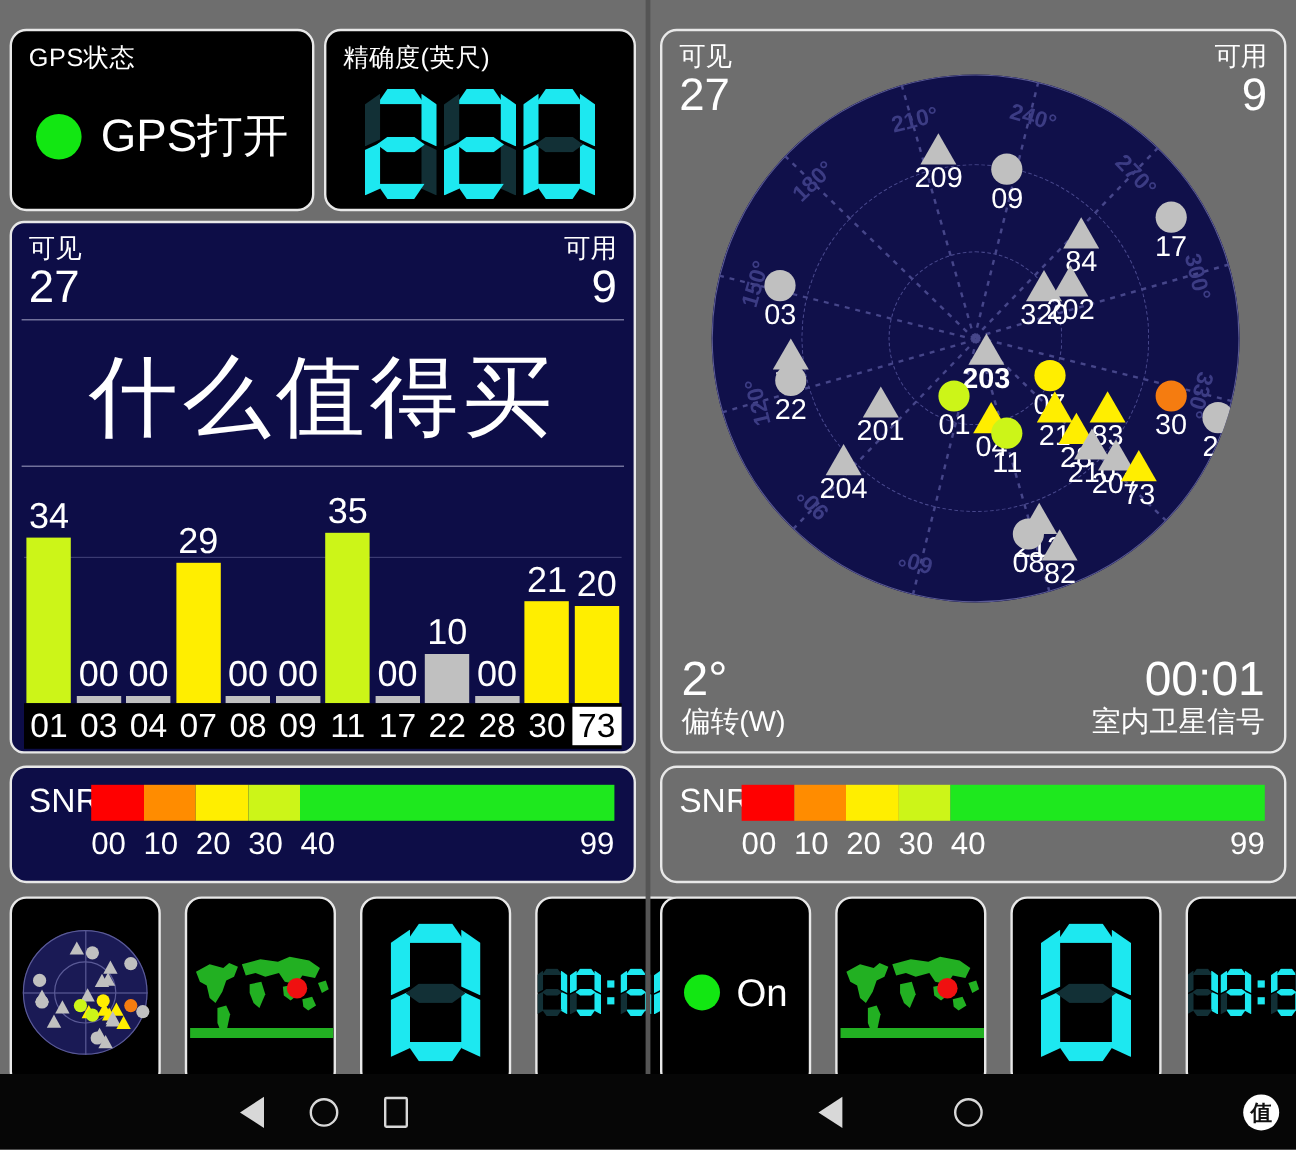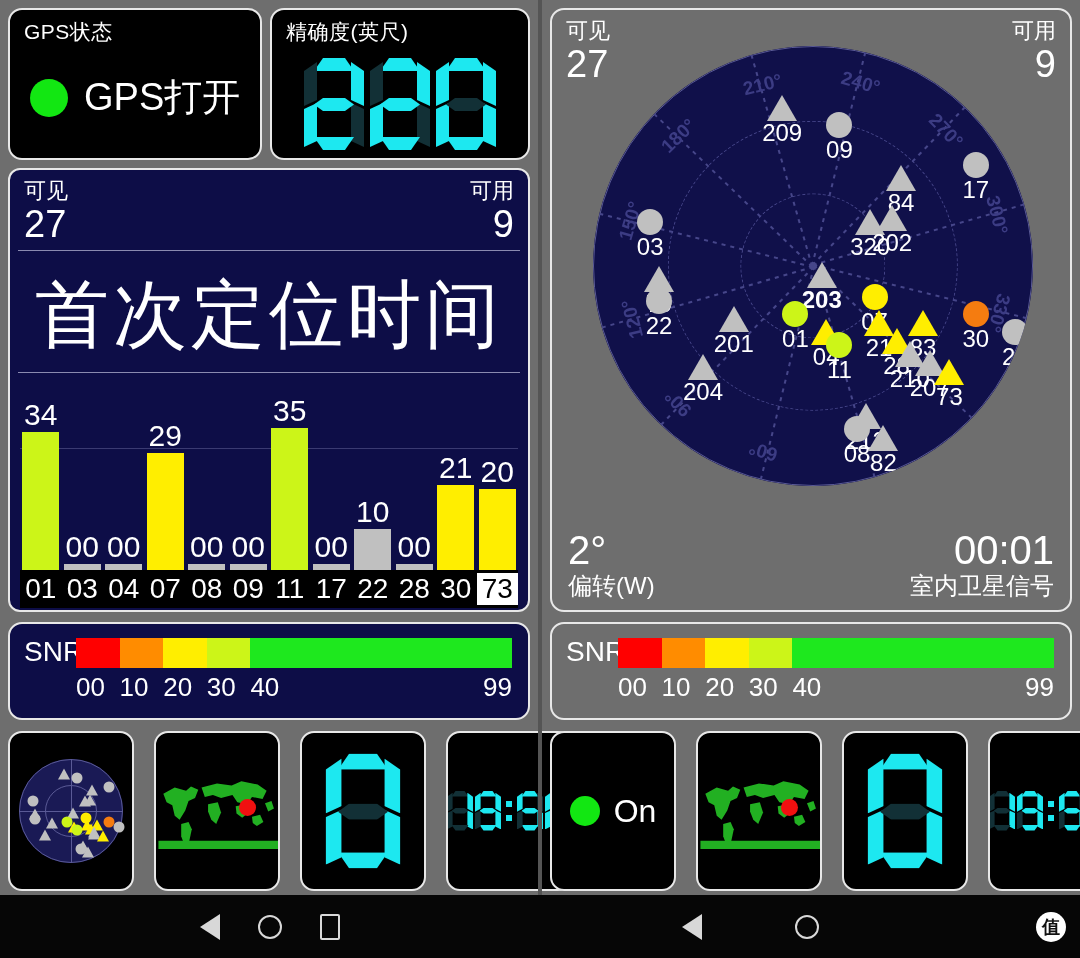--- a/index.html
+++ b/index.html
@@ -5,21 +5,21 @@
   * { box-sizing: border-box; margin: 0; padding: 0; }
   html, body {
     width: 1080px; height: 958px;
     background: #6e6e6e;
     font-family: "Liberation Sans", "DejaVu Sans", sans-serif;
     overflow: hidden;
   }
   .app { position: relative; width: 1080px; height: 958px; background: #6e6e6e; }
 
   
-  .pane { position: absolute; top: 0; width: 580px; height: 895px; }
+  .pane { position: absolute; top: 16px; width: 580px; height: 895px; }
   .pane-left  { left: 0; }
   .pane-right { left: 542px; }
   .divider { position: absolute; left: 538px; top: 0; width: 4px; height: 895px; background: #555; }
 
   .card {
     position: absolute;
     border: 2px solid #e8e8e8;
     border-radius: 14px;
     background: #000;
     overflow: hidden;
@@ -258,21 +258,21 @@
         <div class="count-box count-left">
           <div class="cap">可见</div>
           <div class="num">27</div>
         </div>
         <div class="count-box count-right">
           <div class="cap">可用</div>
           <div class="num">9</div>
         </div>
       </div>
       <div class="hrule" style="top:80px;"></div>
-      <div class="big-title">首次定位时间</div>
+      <div class="big-title">什么值得买</div>
       <div class="hrule" style="top:202px;"></div>
 
       <div class="chart">
         <div class="gridline" style="top:66px;"></div>
         <div class="bars" id="bars">
             <div class="barcell">
               <div class="barval" style="bottom: 140px;">34</div>
               <div class="bar" style="height: 138px; background: rgb(204, 245, 24);"></div>
             </div>
             <div class="barcell">

